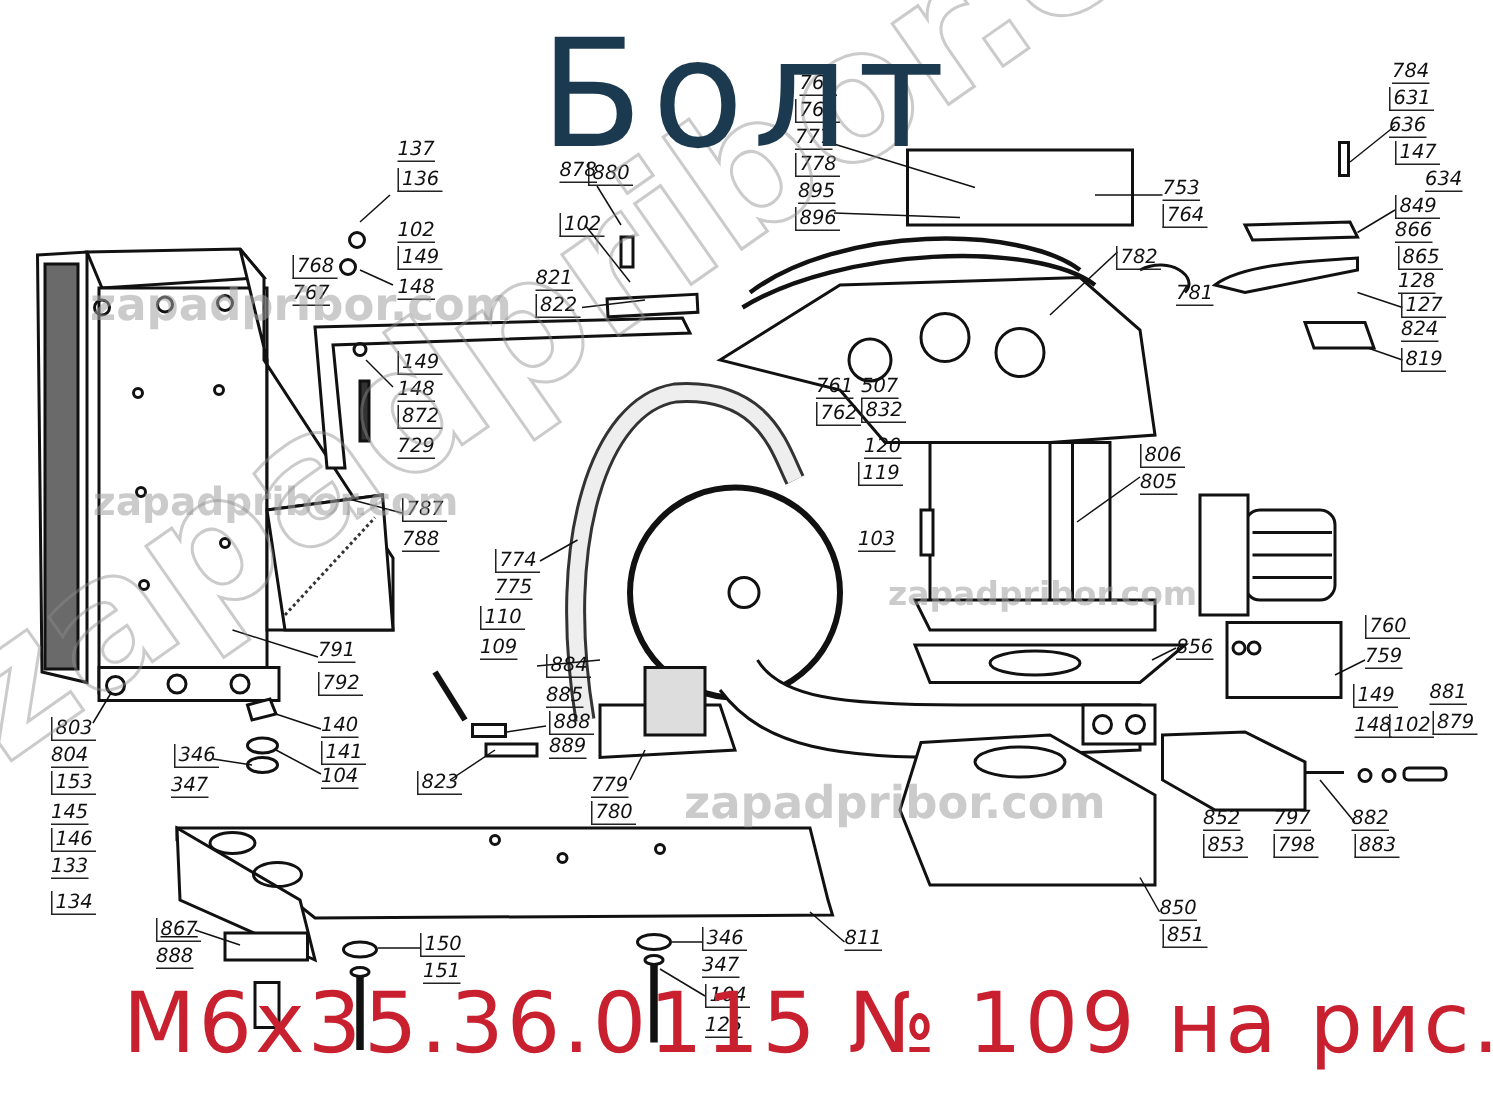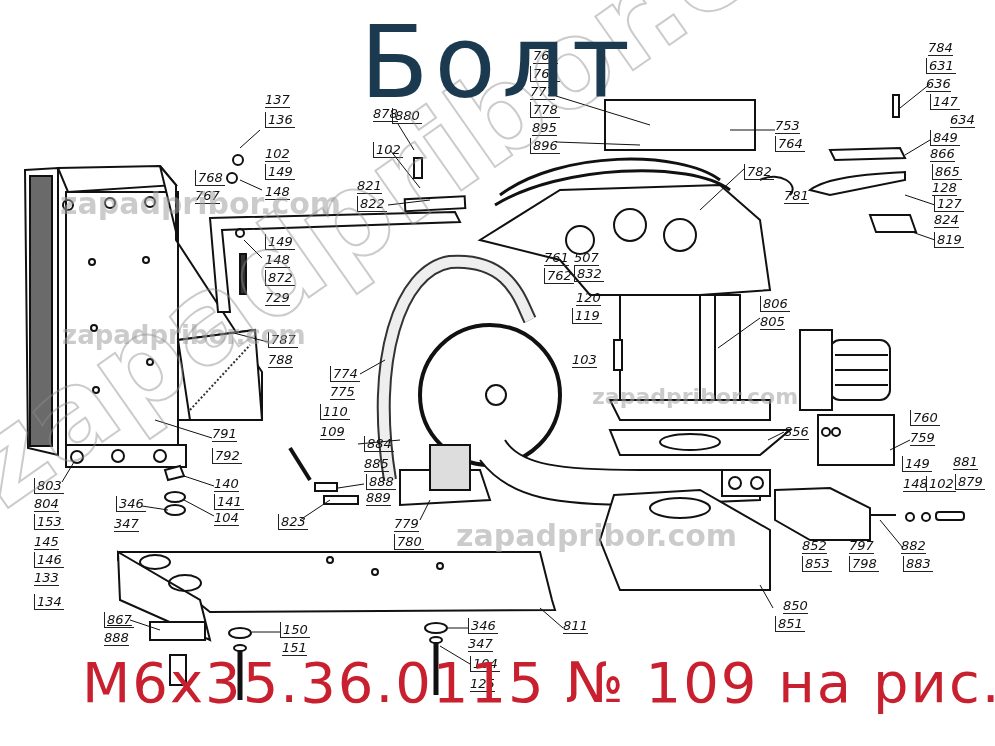--- a/index.html
+++ b/index.html
@@ -251,21 +251,21 @@
     <div class="lbl ul" style="left: 903px; top: 476px;">148</div>
     <div class="lbl box" style="left: 926px; top: 476px;">102</div>
     <div class="lbl ul" style="left: 953px; top: 454px;">881</div>
     <div class="lbl box" style="left: 955px; top: 474px;">879</div>
     <div class="lbl ul" style="left: 802px; top: 538px;">852</div>
     <div class="lbl box" style="left: 802px; top: 556px;">853</div>
     <div class="lbl ul" style="left: 849px; top: 538px;">797</div>
     <div class="lbl box" style="left: 849px; top: 556px;">798</div>
     <div class="lbl ul" style="left: 901px; top: 538px;">882</div>
     <div class="lbl box" style="left: 903px; top: 556px;">883</div>
-    <div class="lbl ul" style="left: 773px; top: 598px; margin-left: 10px;">850</div>
+    <div class="lbl ul" style="left: 773px; top: 598px;">850</div>
     <div class="lbl box" style="left: 775px; top: 616px;">851</div>
     <div class="lbl ul" style="left: 563px; top: 618px;">811</div>
     <div class="lbl box" style="left: 34px; top: 478px;">803</div>
     <div class="lbl ul" style="left: 34px; top: 496px;">804</div>
     <div class="lbl box" style="left: 34px; top: 514px;">153</div>
     <div class="lbl ul" style="left: 34px; top: 534px;">145</div>
     <div class="lbl box" style="left: 34px; top: 552px;">146</div>
     <div class="lbl ul" style="left: 34px; top: 570px; text-align: right;">133</div>
     <div class="lbl box" style="left: 34px; top: 594px;">134</div>
     <div class="lbl ul" style="left: 214px; top: 476px;">140</div>

